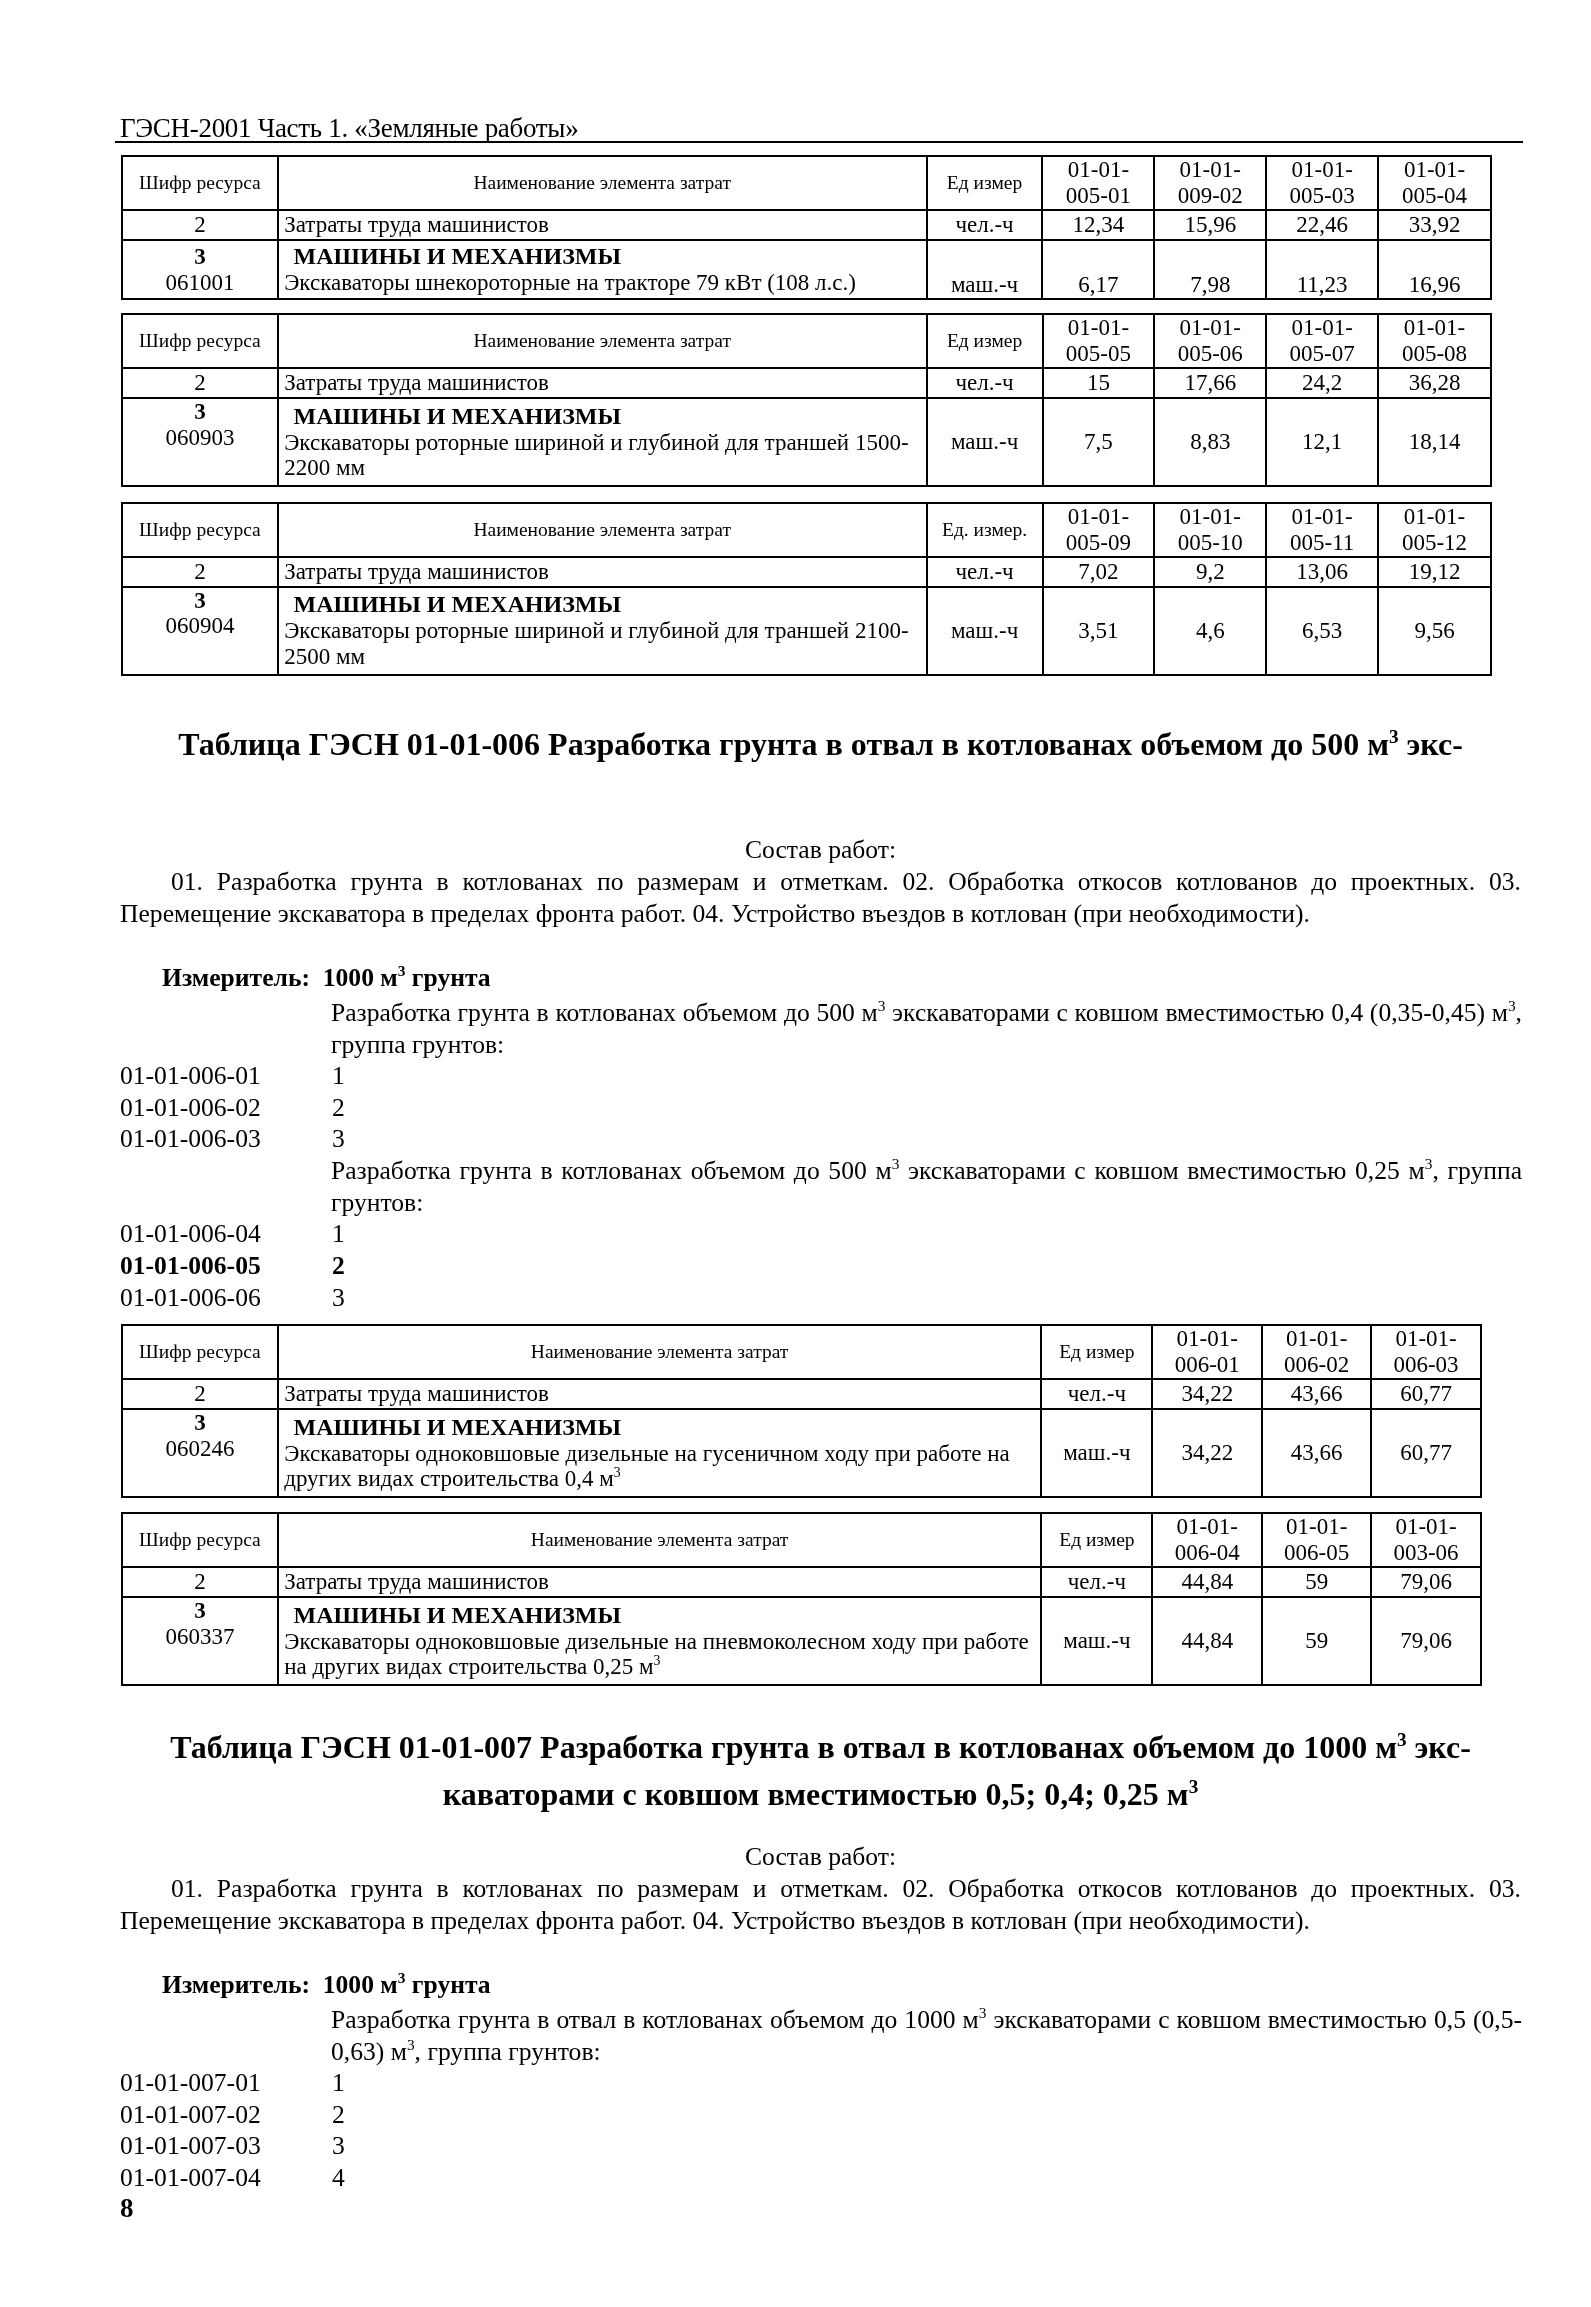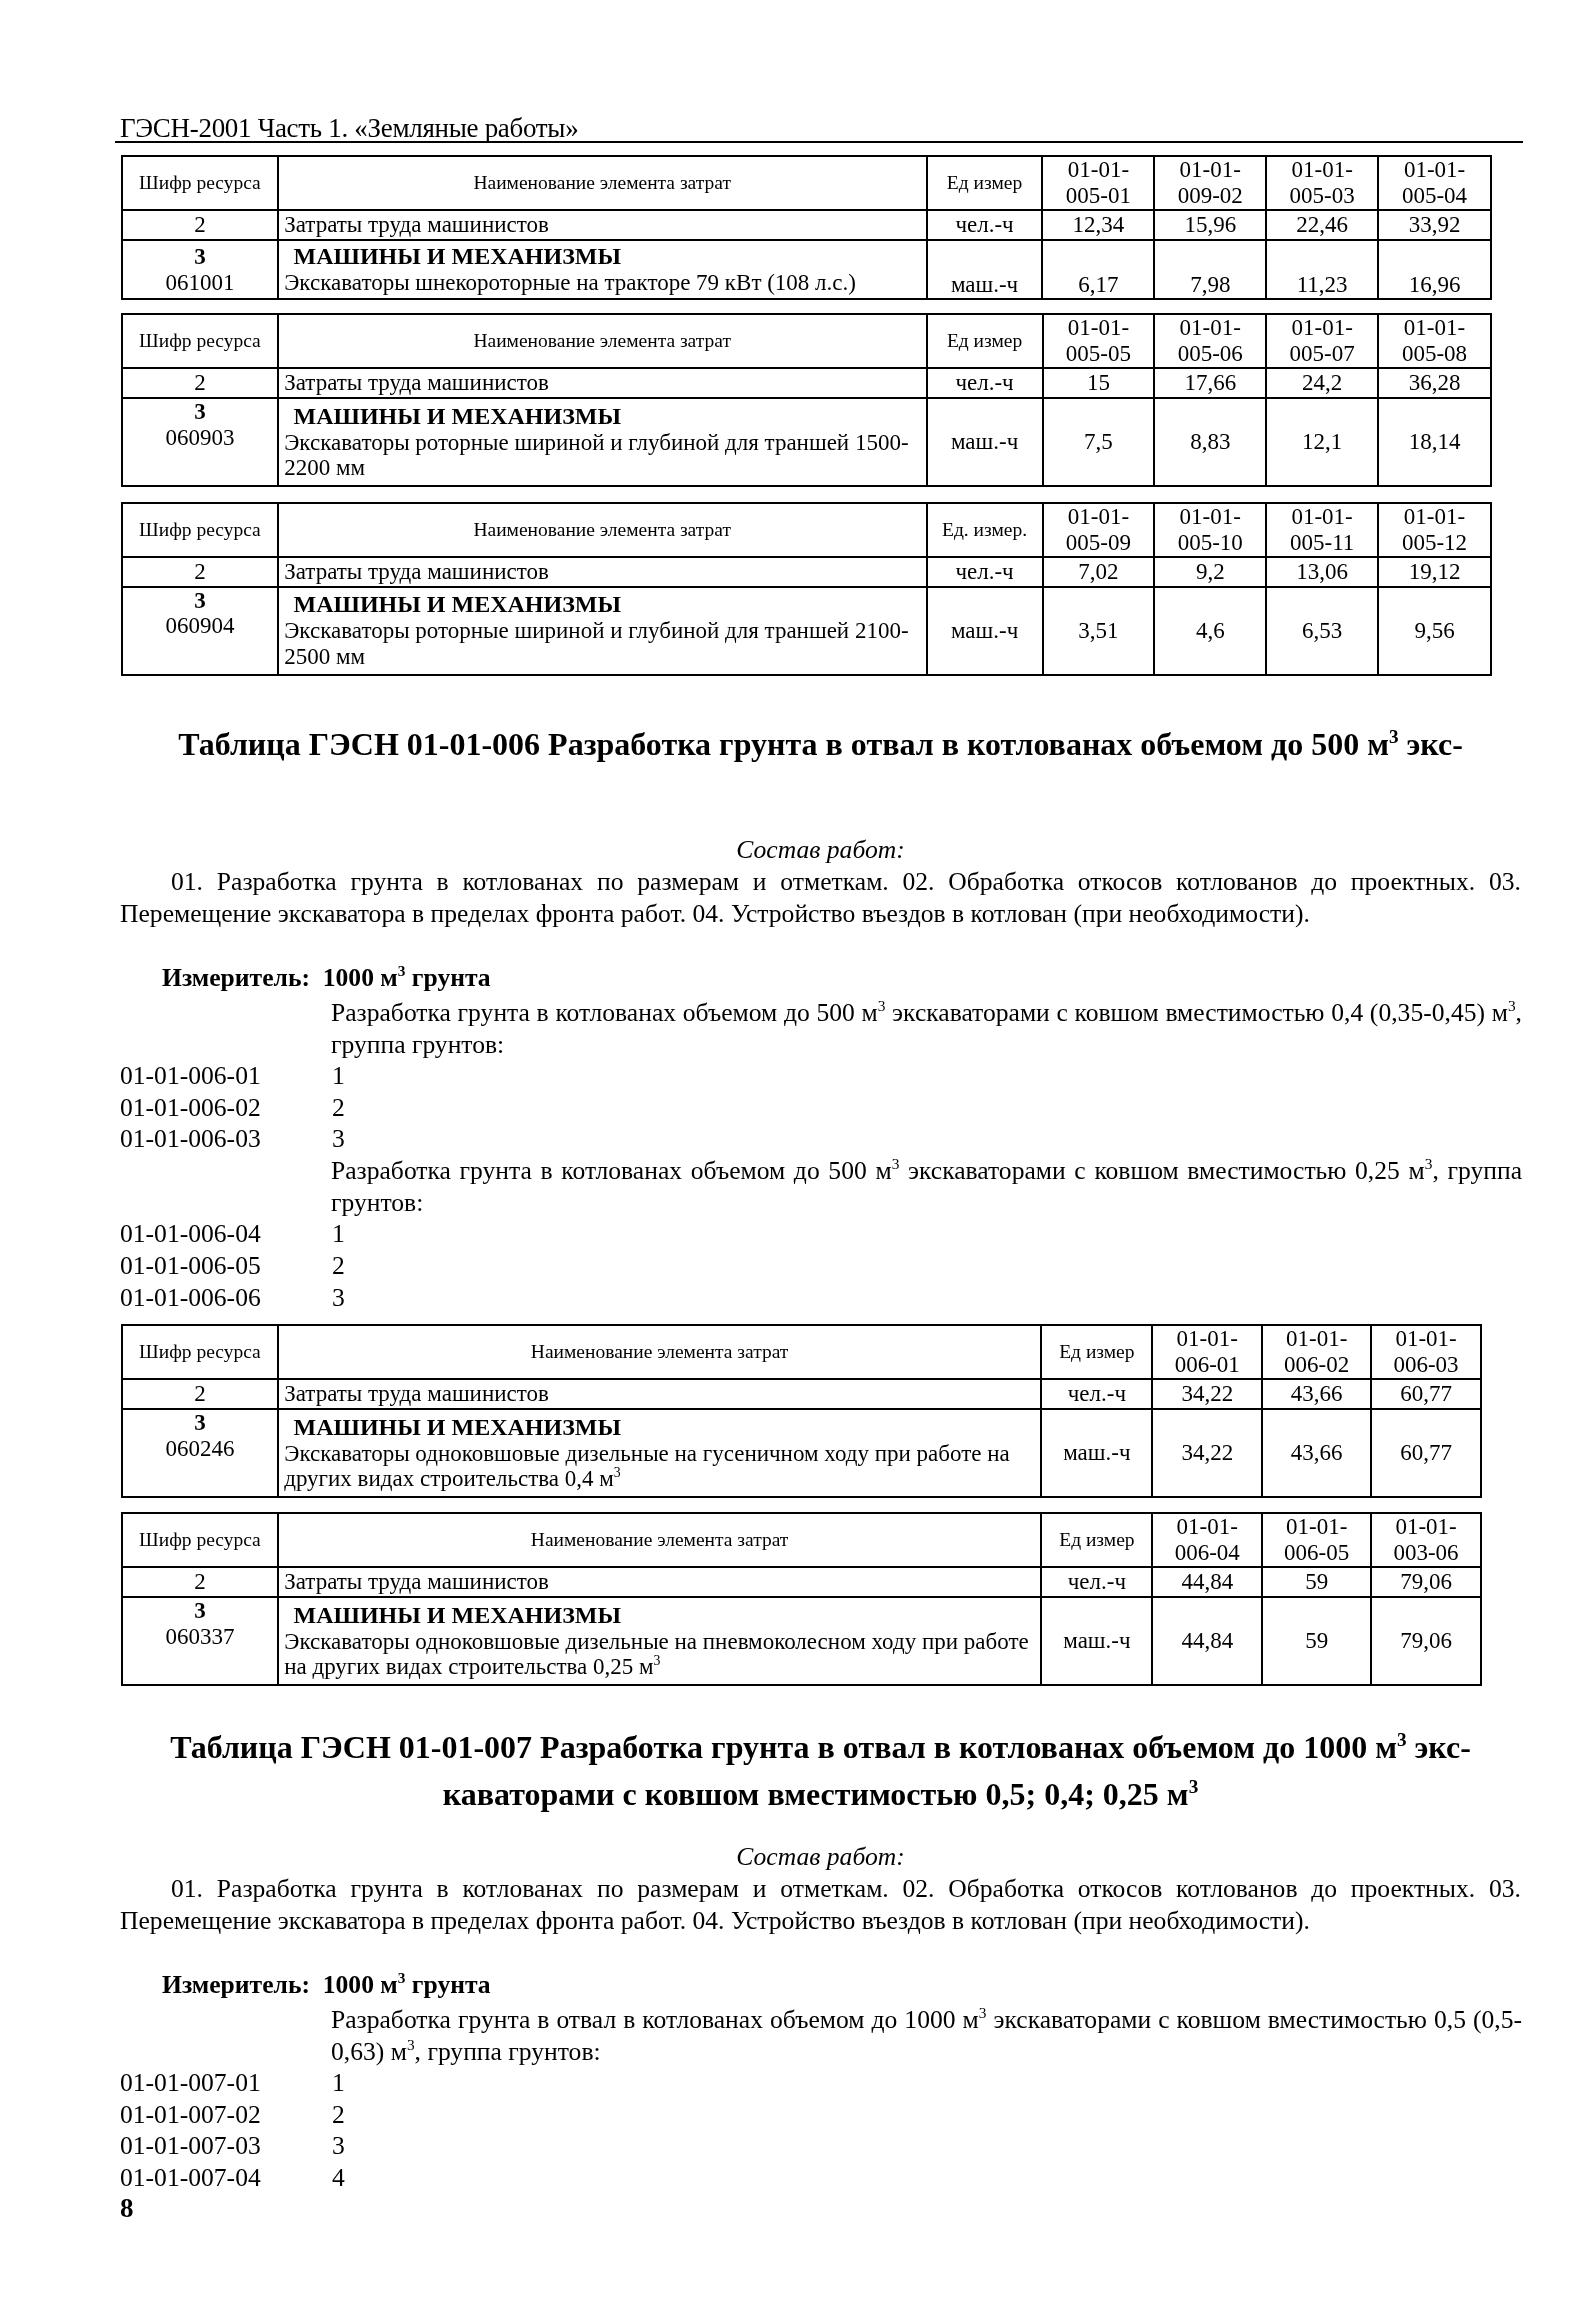--- a/index.html
+++ b/index.html
@@ -25,21 +25,21 @@
   table.norm td.val { text-align: center; }
   table.norm td.name { text-align: left; }
   .mech { font-weight: bold; font-size: 24px; padding-left: 9.4px; display: block; }
   .bold-3 { font-weight: bold; }
   .title {
     position: absolute; left: 120px; width: 1401px; font-weight: bold; font-size: 32px;
     line-height: 47px; text-align: center;
   }
   .title .l1 { display: block; text-align: center; }
   .subhead {
-    position: absolute; left: 120px; width: 1401px; text-align: center; font-style: italic;
+    position: absolute; left: 120px; width: 1401px; text-align: center; 
     font-size: 25.6px;
   }
   .para {
     position: absolute; left: 120px; width: 1401px; font-size: 25.6px; line-height: 32px;
     text-align: justify;
   }
   .para .indent { display: inline-block; width: 51px; }
   .meter { position: absolute; left: 162px; font-size: 25.6px; font-weight: bold; }
   .desc {
     position: absolute; left: 331px; width: 1191px; font-size: 25.6px; line-height: 32px; text-align: justify;
@@ -195,21 +195,21 @@
     <span>Разработка грунта в котлованах объемом до 500 м</span><sup>3</sup><span> экскаваторами с ковшом вместимостью 0,4 (0,35-0,45) м</span><sup>3</sup><span>, группа грунтов:</span>
   </div>
   <div class="code-row" style="top:1061px;"><span class="c">01-01-006-01</span><span>1</span></div>
   <div class="code-row" style="top:1093px;"><span class="c">01-01-006-02</span><span>2</span></div>
   <div class="code-row" style="top:1124px;"><span class="c">01-01-006-03</span><span>3</span></div>
 
   <div class="desc" style="top:1155px;">
     <span>Разработка грунта в котлованах объемом до 500 м</span><sup>3</sup><span> экскаваторами с ковшом вместимостью 0,25 м</span><sup>3</sup><span>, группа грунтов:</span>
   </div>
   <div class="code-row" style="top:1219px;"><span class="c">01-01-006-04</span><span>1</span></div>
-  <div class="code-row" style="top:1251px;"><span class="c">01-01-006-05</span><span>2</span></div>
+  <div class="code-row" style="top:1251px;font-weight:bold;"><span class="c">01-01-006-05</span><span>2</span></div>
   <div class="code-row" style="top:1283px;"><span class="c">01-01-006-06</span><span>3</span></div>
 
   <table class="norm" style="left:121px; top:1324px; width:1361px;">
     <colgroup>
         <col style="width:156px">
         <col style="width:765px">
         <col style="width:111px">
         <col style="width:110px">
         <col style="width:109px">
         <col style="width:110px">

